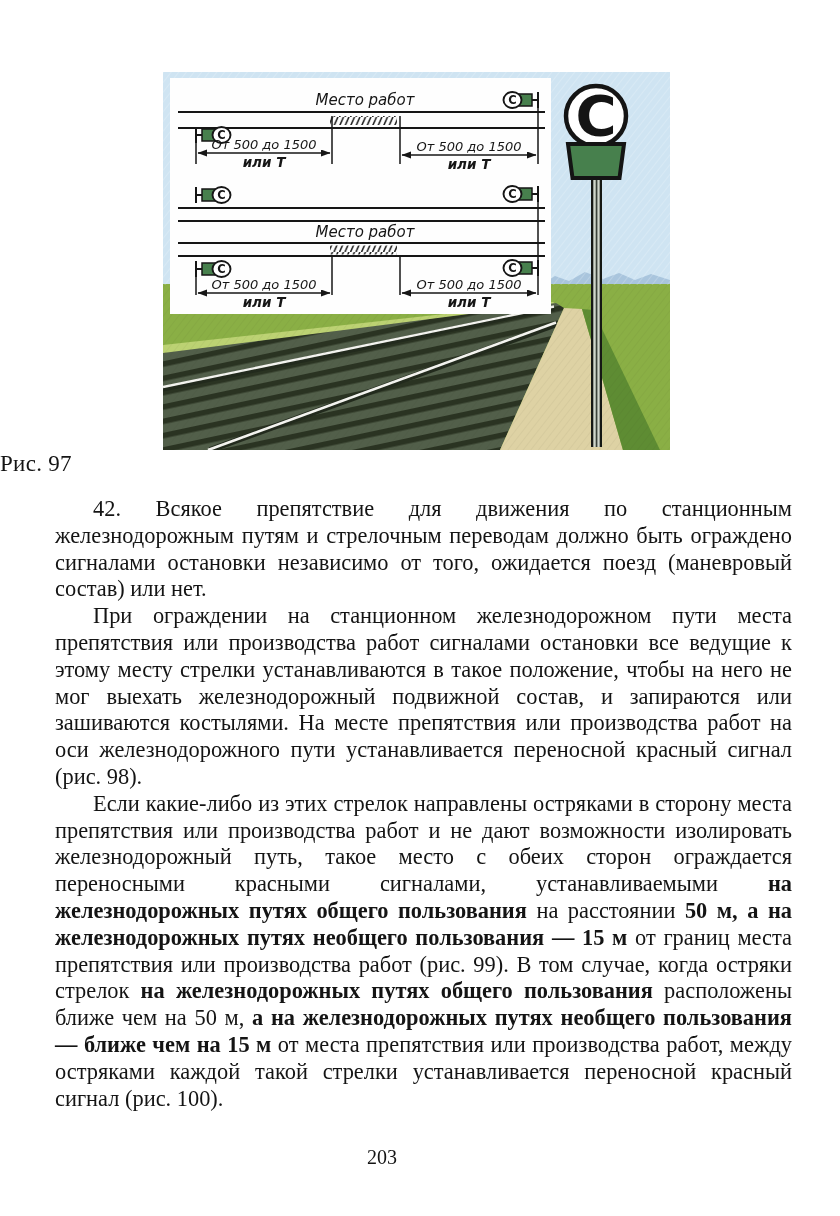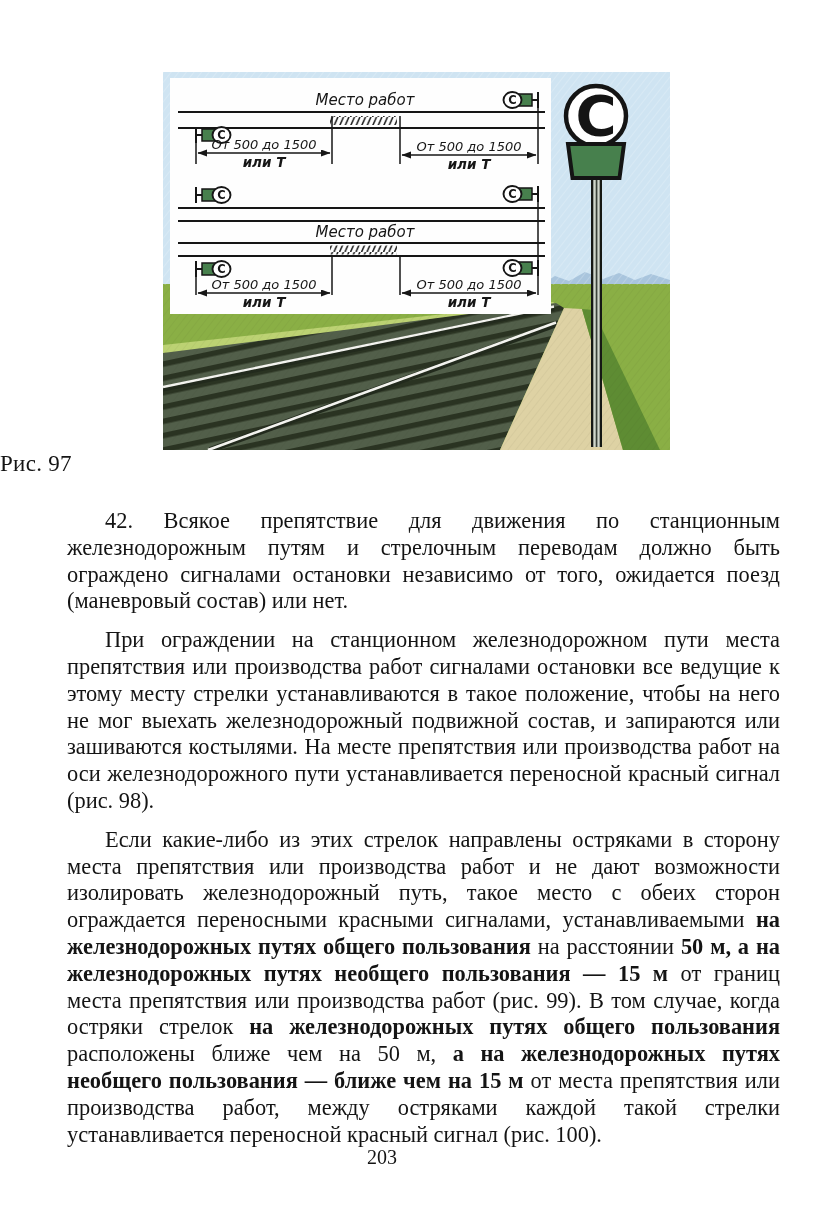--- a/index.html
+++ b/index.html
@@ -8,21 +8,21 @@
 
   .figure{position:absolute;left:163px;top:72px;width:507px;height:378px;}
   .figure svg{display:block;width:507px;height:378px;}
 
   .caption{position:absolute;left:0;top:451px;width:840px;
            font-size:23px;letter-spacing:.3px;}
 
   .body-text{position:absolute;left:55px;top:496px;width:737px;
              font-size:22.4px;line-height:26.8px;text-align:justify;
              text-justify:inter-word;}
-  .body-text p{margin:12px;text-indent:38px;}
+  .body-text p{margin:0;text-indent:38px;}
   .body-text .b{font-weight:bold;}
 
   .page-number{position:absolute;left:0;top:1146px;width:764px;text-align:center;
                font-size:20px;}
 
   
   .c-sky{fill:var(--sky-blue,#cfe4f2);}
   .c-mount{fill:var(--mountain-blue,#a9c5dd);}
   .c-grass{fill:var(--grass-green,#8aaf45);}
   .c-grassdark{fill:var(--grass-dark,#5e8c33);}

